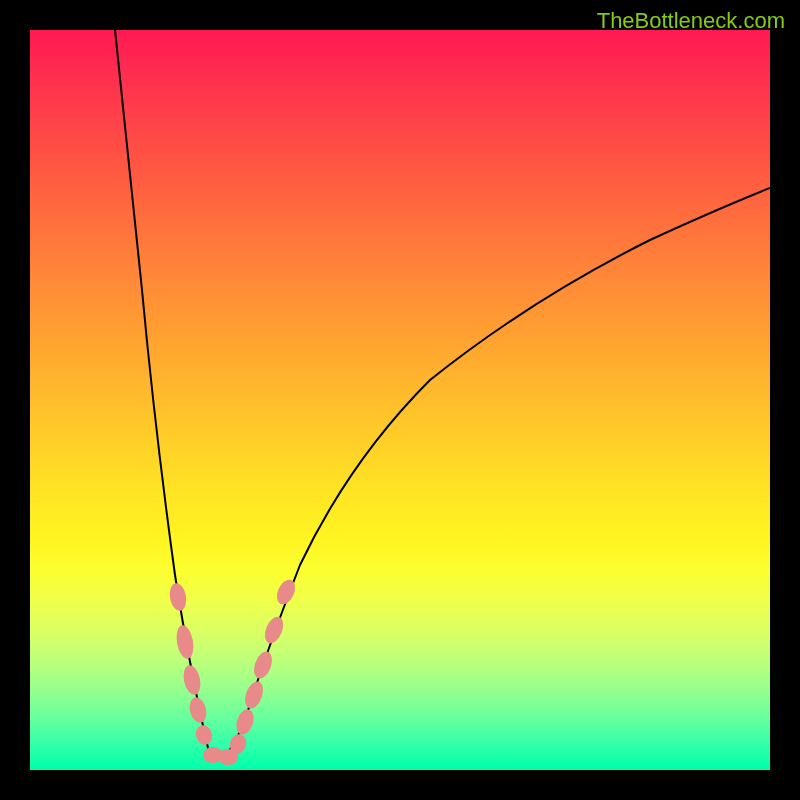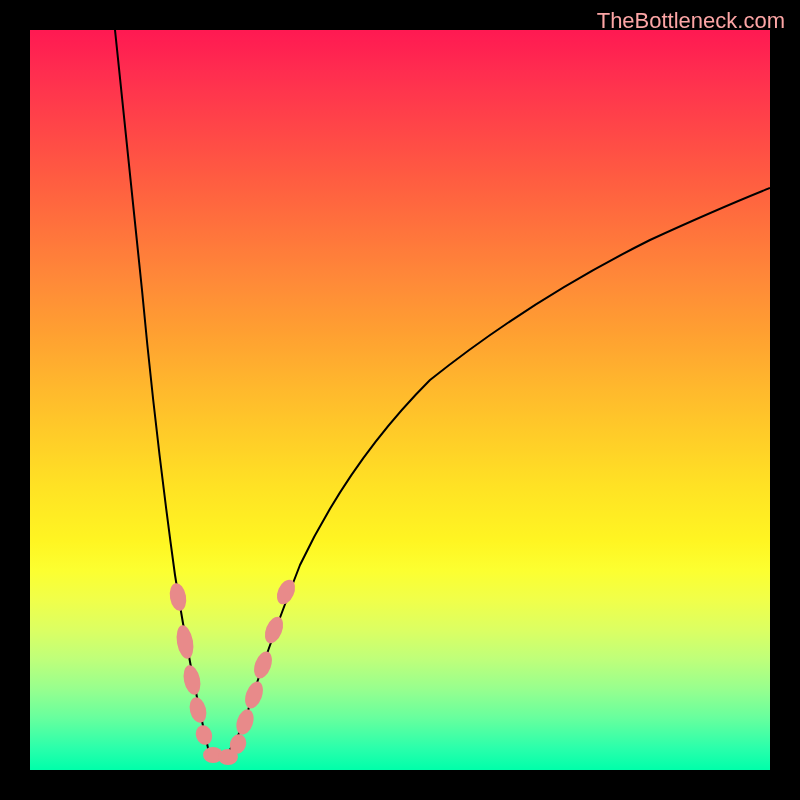--- a/index.html
+++ b/index.html
@@ -11,21 +11,21 @@
       width: 800px;
       height: 800px;
       background: #000;
       position: relative;
       overflow: hidden;
     }
     .watermark {
       position: absolute;
       top: 8px;
       right: 15px;
-      color: #fca5a5;
+      color: #84cc16;
       font-family: Arial, sans-serif;
       font-size: 22px;
       font-weight: 500;
       z-index: 10;
     }
     .chart-area {
       position: absolute;
       left: 30px;
       top: 30px;
       width: 740px;

